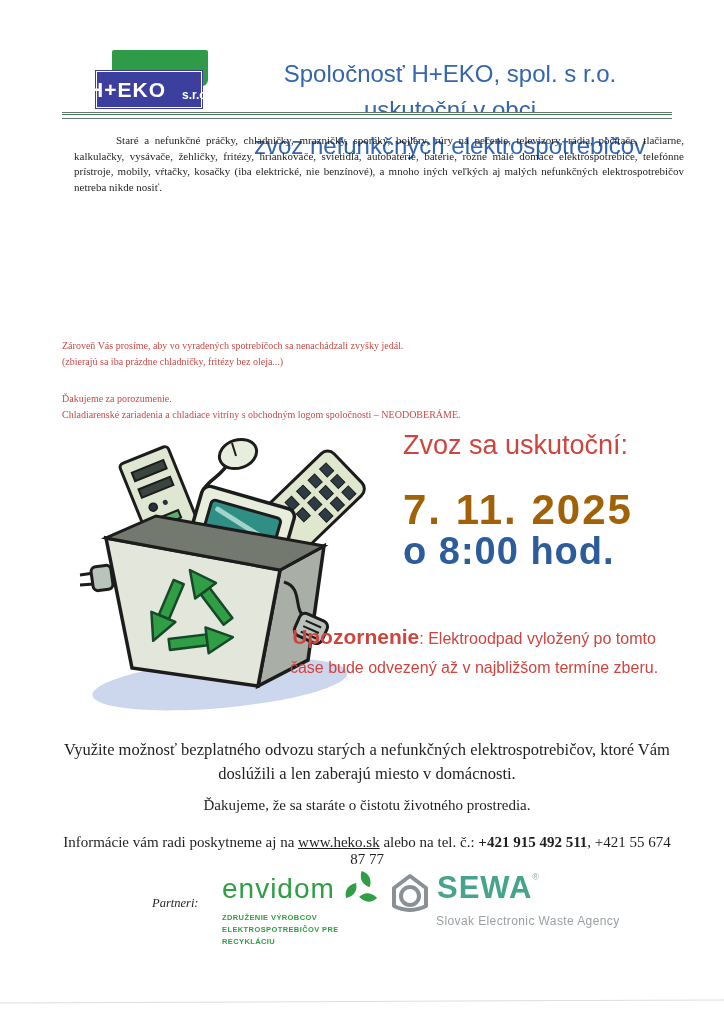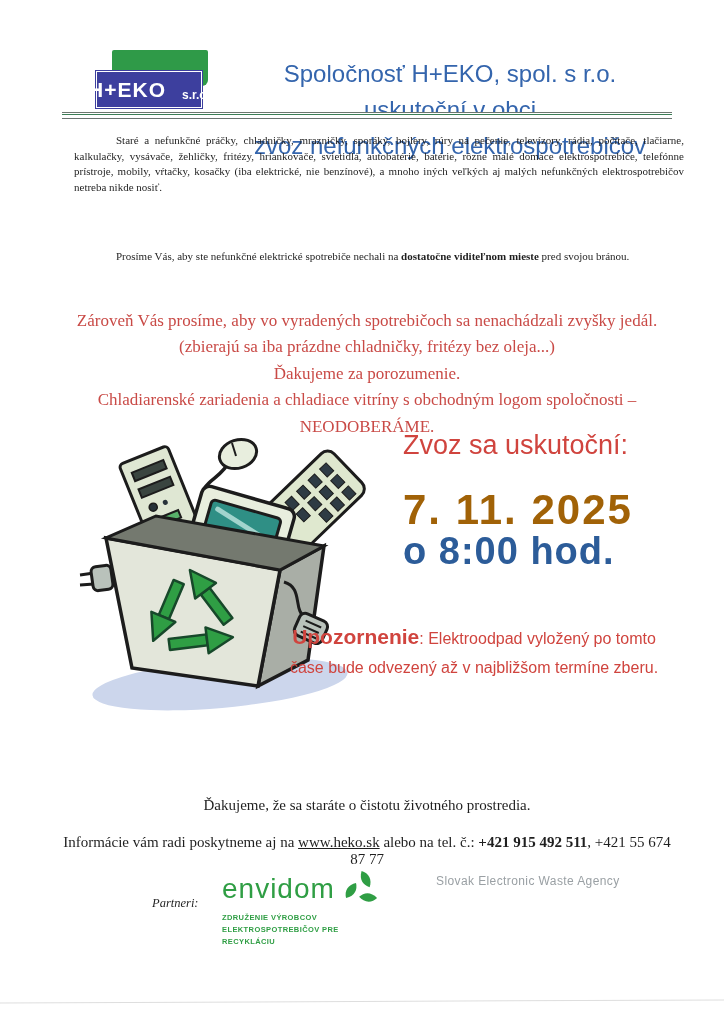--- a/index.html
+++ b/index.html
@@ -18,21 +18,21 @@
   .logo-suffix{ color:#fff; font-family:"Liberation Sans", sans-serif; font-weight:bold; font-size:12px; align-self:flex-end; padding-bottom:5px; }
   .hdr-title { position:absolute; left:232px; top:56px; width:436px; text-align:center;
                font-family:"Liberation Sans", sans-serif; font-size:24px; color:#3465ad; line-height:1.5; }
   .divider { position:absolute; left:62px; top:112px; width:610px; height:8px;
              background:linear-gradient(to bottom,#6d776f 0 1px,#ffffff 1px 2px,#3c7f57 2px 3.5px,#ffffff 3.5px 6px,#6a7470 6px 7px,#ffffff 7px 8px); }
   
   .para { position:absolute; left:62px; width:610px; font-size:11px; line-height:1.42; text-align:justify;margin-left:12px; }
   .para .indent { display:inline-block; width:42px; }
   .p1 { top:133px; }
   .p2 { top:249px; }
-  .red-note { position:absolute; left:62px; width:610px; text-align:center; color:#c94a46; font-size:17px; line-height:1.55; }
+  .red-note { position:absolute; left:62px; width:610px; text-align:left; color:#c94a46; font-size:10px; line-height:1.55;margin-top:30px; }
   .rn1 { top:308px; }
   .rn2 { top:361px; }
   
   .illustration { position:absolute; left:52px; top:412px; width:320px; height:305px; }
   .zvoz-heading { position:absolute; left:403px; top:430px; font-family:"Liberation Sans", sans-serif; font-size:27px; color:#d0443e; }
   .zvoz-date { position:absolute; left:403px; top:486px; font-family:"Liberation Sans", sans-serif; font-weight:bold; font-size:42px; color:#a16207; letter-spacing:2px; }
   .zvoz-time { position:absolute; left:403px; top:530px; font-family:"Liberation Sans", sans-serif; font-weight:bold; font-size:38px; color:#2c5c99; letter-spacing:1px; }
   .warning { position:absolute; left:278px; top:620px; width:392px; text-align:center;
              font-family:"Liberation Sans", sans-serif; font-size:16px; color:#d0443e; line-height:1.65; }
   .warning b { font-size:21px; }
@@ -69,21 +69,20 @@
 
   <div class="hdr-title">
     <div>Spoločnosť H+EKO, spol. s r.o. uskutoční v obci</div>
     <div>zvoz nefunkčných elektrospotrebičov</div>
   </div>
 
   <div class="divider"></div>
 
   <div class="para p1"><span class="indent"></span><span>Staré a nefunkčné práčky, chladničky, mrazničky, sporáky, bojlery, rúry na pečenie, televízory, rádia, počítače, tlačiarne, kalkulačky, vysávače, žehličky, fritézy, hriankovače, svietidlá, autobatérie, batérie, rôzne malé domáce elektrospotrebiče, telefónne prístroje, mobily, vŕtačky, kosačky (iba elektrické, nie benzínové), a mnoho iných veľkých aj malých nefunkčných elektrospotrebičov netreba nikde nosiť.</span></div>
 
-  <div class="para p2"><span class="indent"></span><span>Prosíme Vás, aby ste nefunkčné elektrické spotrebiče nechali na </span><b>dostatočne viditeľnom mieste</b><span> pred svojou bránou.</span></div>
 
   <div class="red-note rn1">
     <div>Zároveň Vás prosíme, aby vo vyradených spotrebičoch sa nenachádzali zvyšky jedál.</div>
     <div>(zbierajú sa iba prázdne chladničky, fritézy bez oleja...)</div>
   </div>
 
   <div class="red-note rn2">
     <div>Ďakujeme za porozumenie.</div>
     <div>Chladiarenské zariadenia a chladiace vitríny s obchodným logom spoločnosti – NEODOBERÁME.</div>
   </div>
@@ -168,20 +167,21 @@
       </g>
     </svg>
   </div>
 
   <div class="zvoz-heading">Zvoz sa uskutoční:</div>
   <div class="zvoz-date">7. 11. 2025</div>
   <div class="zvoz-time">o 8:00 hod.</div>
 
   <div class="warning"><b>Upozornenie</b><span>: Elektroodpad vyložený po tomto čase bude odvezený až v najbližšom termíne zberu.</span></div>
 
+  <div class="cta">Využite možnosť bezplatného odvozu starých a nefunkčných elektrospotrebičov, ktoré Vám doslúžili a len zaberajú miesto v domácnosti.</div>
   <div class="thanks">Ďakujeme, že sa staráte o čistotu životného prostredia.</div>
 
   <div class="contact"><span>Informácie vám radi poskytneme aj na </span><a href="#">www.heko.sk</a><span> alebo na tel. č.: </span><b>+421 915 492 511</b><span>, +421 55 674 87 77</span></div>
 
   <div class="partners-label">Partneri:</div>
 
   <div class="envidom">
     <div class="envidom-row">
       <span class="envidom-name">envidom</span>
       <svg width="46" height="46" viewBox="0 0 46 46">
@@ -194,17 +194,26 @@
         </g>
       </svg>
     </div>
     <div class="envidom-tag">
       <div>ZDRUŽENIE VÝROBCOV</div>
       <div>ELEKTROSPOTREBIČOV PRE RECYKLÁCIU</div>
     </div>
   </div>
 
   <div class="sewa">
+    <div class="sewa-row">
+      <svg width="44" height="40" viewBox="0 0 44 40">
+        <path d="M6 16 L22 4 L38 16 L38 34 Q22 42 6 34 Z" fill="none" stroke="#8a9094" stroke-width="4" stroke-linejoin="round"></path>
+        <circle cx="22" cy="24" r="9" fill="none" stroke="#8a9094" stroke-width="4"></circle>
+      </svg>
+      <div>
+        <span class="sewa-name">SEWA</span><sup class="sewa-reg">®</sup>
+      </div>
+    </div>
     <div class="sewa-tag">Slovak Electronic Waste Agency</div>
   </div>
 
   <div class="scan-line"></div>
 </div>
 
 </body></html>

